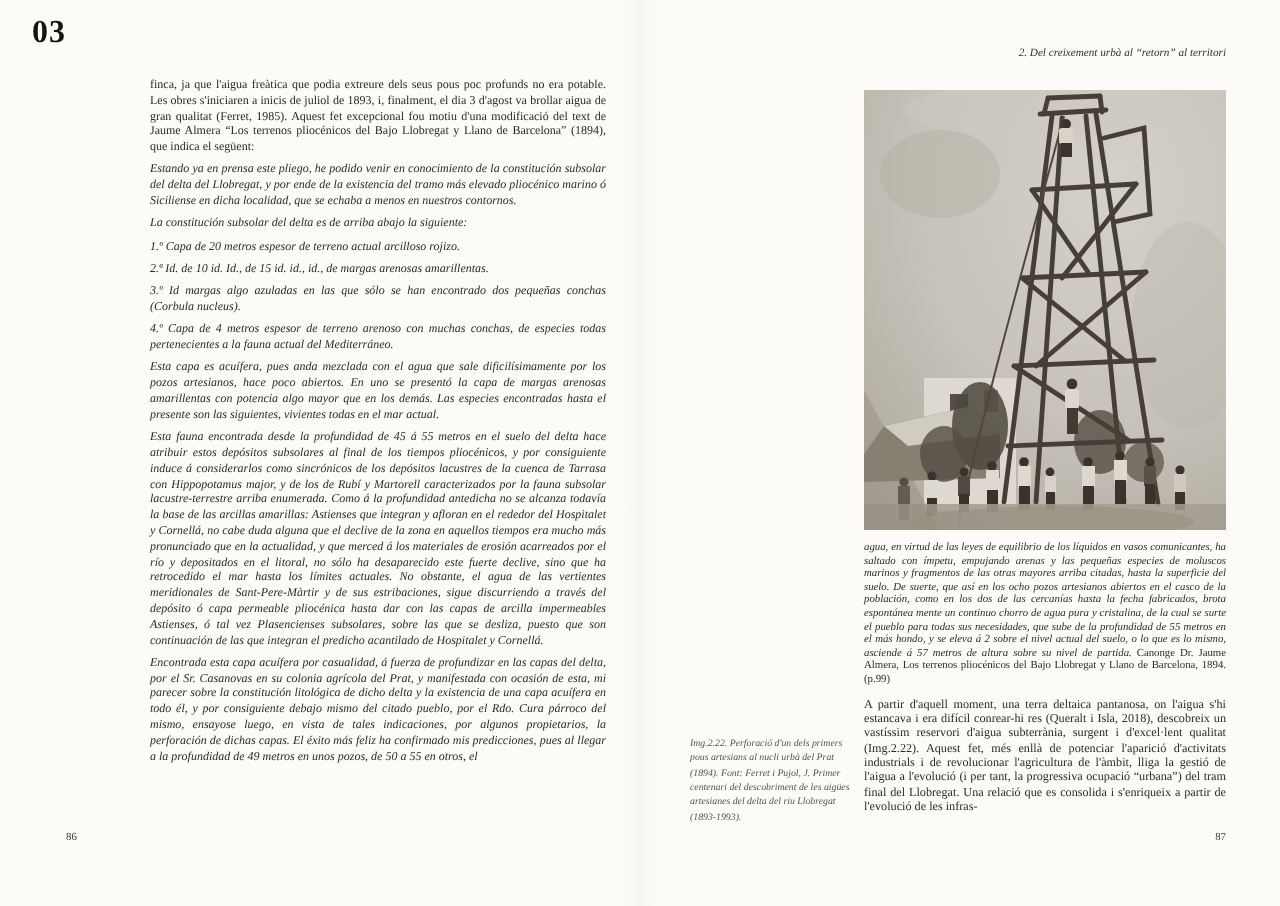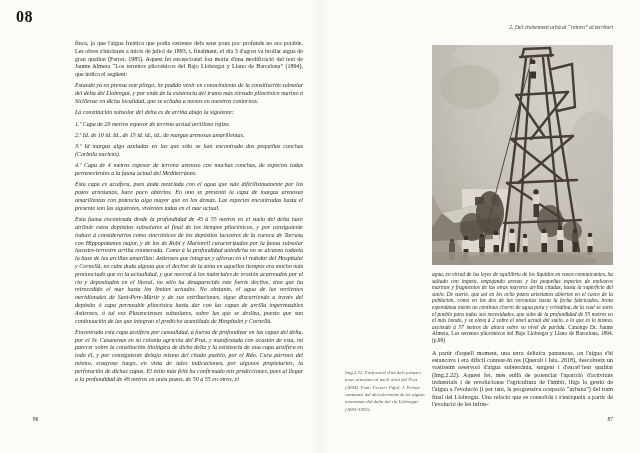--- a/index.html
+++ b/index.html
@@ -53,21 +53,21 @@
   .page-number{position:absolute;font-size:5.4px;color:#3a3833;}
   .page-number.left{left:33px;top:416px;}
   .page-number.right{left:601px;top:416px;text-align:right;width:12px;}
 </style>
 </head>
 <body>
 
 <div class="spread">
   <div class="gutter"></div>
 
-  <div class="chapter-number">08</div>
+  <div class="chapter-number">03</div>
 
   <div class="left-text">
     <p>finca, ja que l'aigua freàtica que podia extreure dels seus pous poc profunds no era potable. Les obres s'iniciaren a inicis de juliol de 1893, i, finalment, el dia 3 d'agost va brollar aigua de gran qualitat (Ferret, 1985). Aquest fet excepcional fou motiu d'una modificació del text de Jaume Almera “Los terrenos pliocénicos del Bajo Llobregat y Llano de Barcelona” (1894), que indica el següent:</p>
     <p class="italic">Estando ya en prensa este pliego, he podido venir en conocimiento de la constitución subsolar del delta del Llobregat, y por ende de la existencia del tramo más elevado pliocénico marino ó Siciliense en dicha localidad, que se echaba a menos en nuestros contornos.</p>
     <p class="italic">La constitución subsolar del delta es de arriba abajo la siguiente:</p>
     <p class="italic">1.º Capa de 20 metros espesor de terreno actual arcilloso rojizo.</p>
     <p class="italic">2.ª Id. de 10 id. Id., de 15 id. id., id., de margas arenosas amarillentas.</p>
     <p class="italic">3.º Id margas algo azuladas en las que sólo se han encontrado dos pequeñas conchas (Corbula nucleus).</p>
     <p class="italic">4.º Capa de 4 metros espesor de terreno arenoso con muchas conchas, de especies todas pertenecientes a la fauna actual del Mediterráneo.</p>
     <p class="italic">Esta capa es acuífera, pues anda mezclada con el agua que sale dificilísimamente por los pozos artesianos, hace poco abiertos. En uno se presentó la capa de margas arenosas amarillentas con potencia algo mayor que en los demás. Las especies encontradas hasta el presente son las siguientes, vivientes todas en el mar actual.</p>

